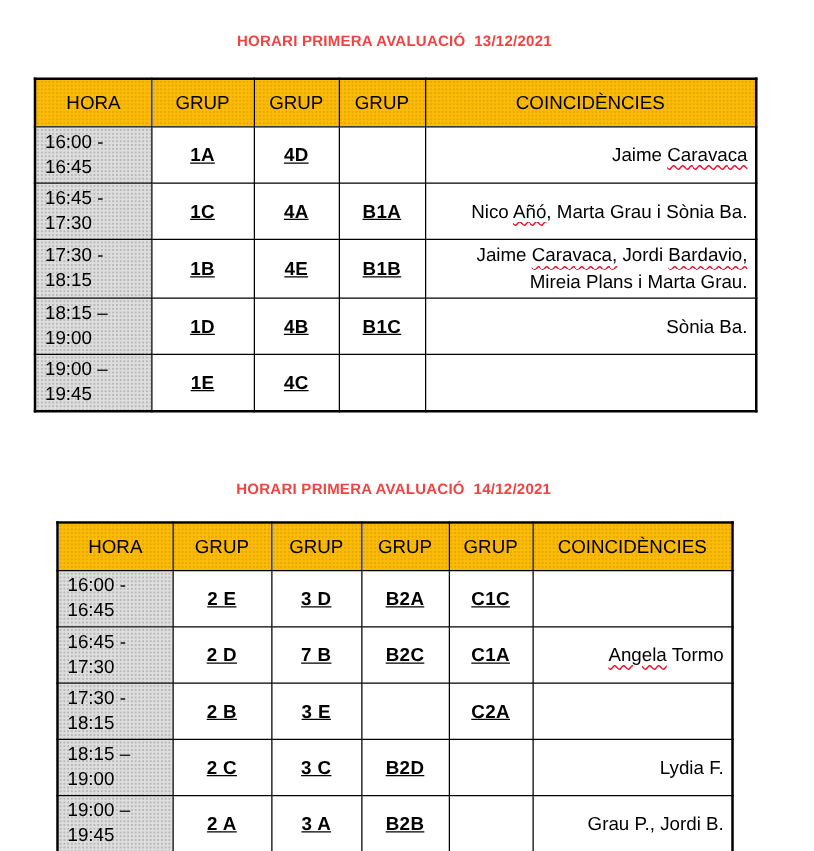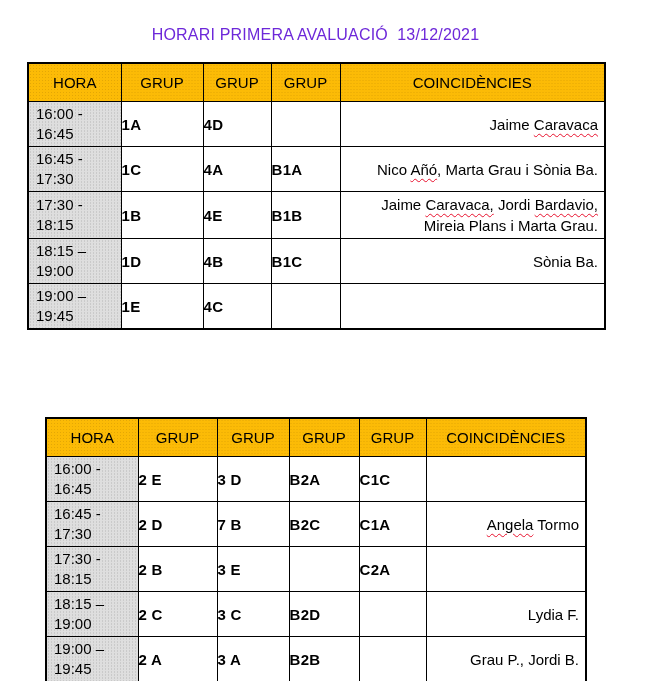--- a/index.html
+++ b/index.html
@@ -9,25 +9,25 @@
     font-family: "Liberation Sans", sans-serif;
     color: #000;
     position: relative;
     overflow: hidden;
   }
   .page { position: absolute; inset: 0; background: #fff; }
 
   .doc-title {
     position: absolute;
     text-align: center;
-    font-weight: 400;
-    font-size: 16px;
+    font-weight: 700;
+    font-size: 12px;
     letter-spacing: 0.2px;
     white-space: pre;
-    color: #6d28d9;
+    color: #ef4444;
   }
   .doc-title.t1 { left: 27px; top: 26px;  width: 577px; }
   .doc-title.t2 { left: 45px; top: 384px; width: 540px; }
 
   table.sched {
     position: absolute;
     border-collapse: collapse;
     table-layout: fixed;
     border: 2px solid #000;
     font-size: 15px;
@@ -55,24 +55,25 @@
   td.hora {
     background-color: #dedede;
     background-image: radial-gradient(rgba(90,90,90,0.30) 0.6px, transparent 0.7px);
     background-size: 3px 3px;
     padding: 2px 20px 2px 7px;
     white-space: pre-line;
     line-height: 20px;
     font-size: 15px;
   }
   td.grup {
-    text-align: left;
+    text-align: center;
     font-weight: 700;
     font-size: 15px;
     letter-spacing: 0.3px;
+    text-decoration: underline;
   }
   td.coin {
     text-align: right;
     padding: 2px 6px 2px 8px;
     line-height: 21px;
     font-size: 15px;
   }
   td.coin .sp {
     text-decoration-line: underline;
     text-decoration-style: wavy;
@@ -142,20 +143,21 @@
           <td class="hora">19:00 –
 19:45</td>
           <td class="grup">1E</td>
           <td class="grup">4C</td>
           <td class="grup"></td>
           <td class="coin"></td>
         </tr>
       </tbody>
   </table>
 
+  <div class="doc-title t2">HORARI PRIMERA AVALUACIÓ  14/12/2021</div>
 
   <table class="sched t2-table">
     <colgroup>
       <col style="width:92px">
         <col style="width:79px">
         <col style="width:72px">
       <col style="width:70px">
         <col style="width:67px">
         <col style="width:160px">
     </colgroup>

